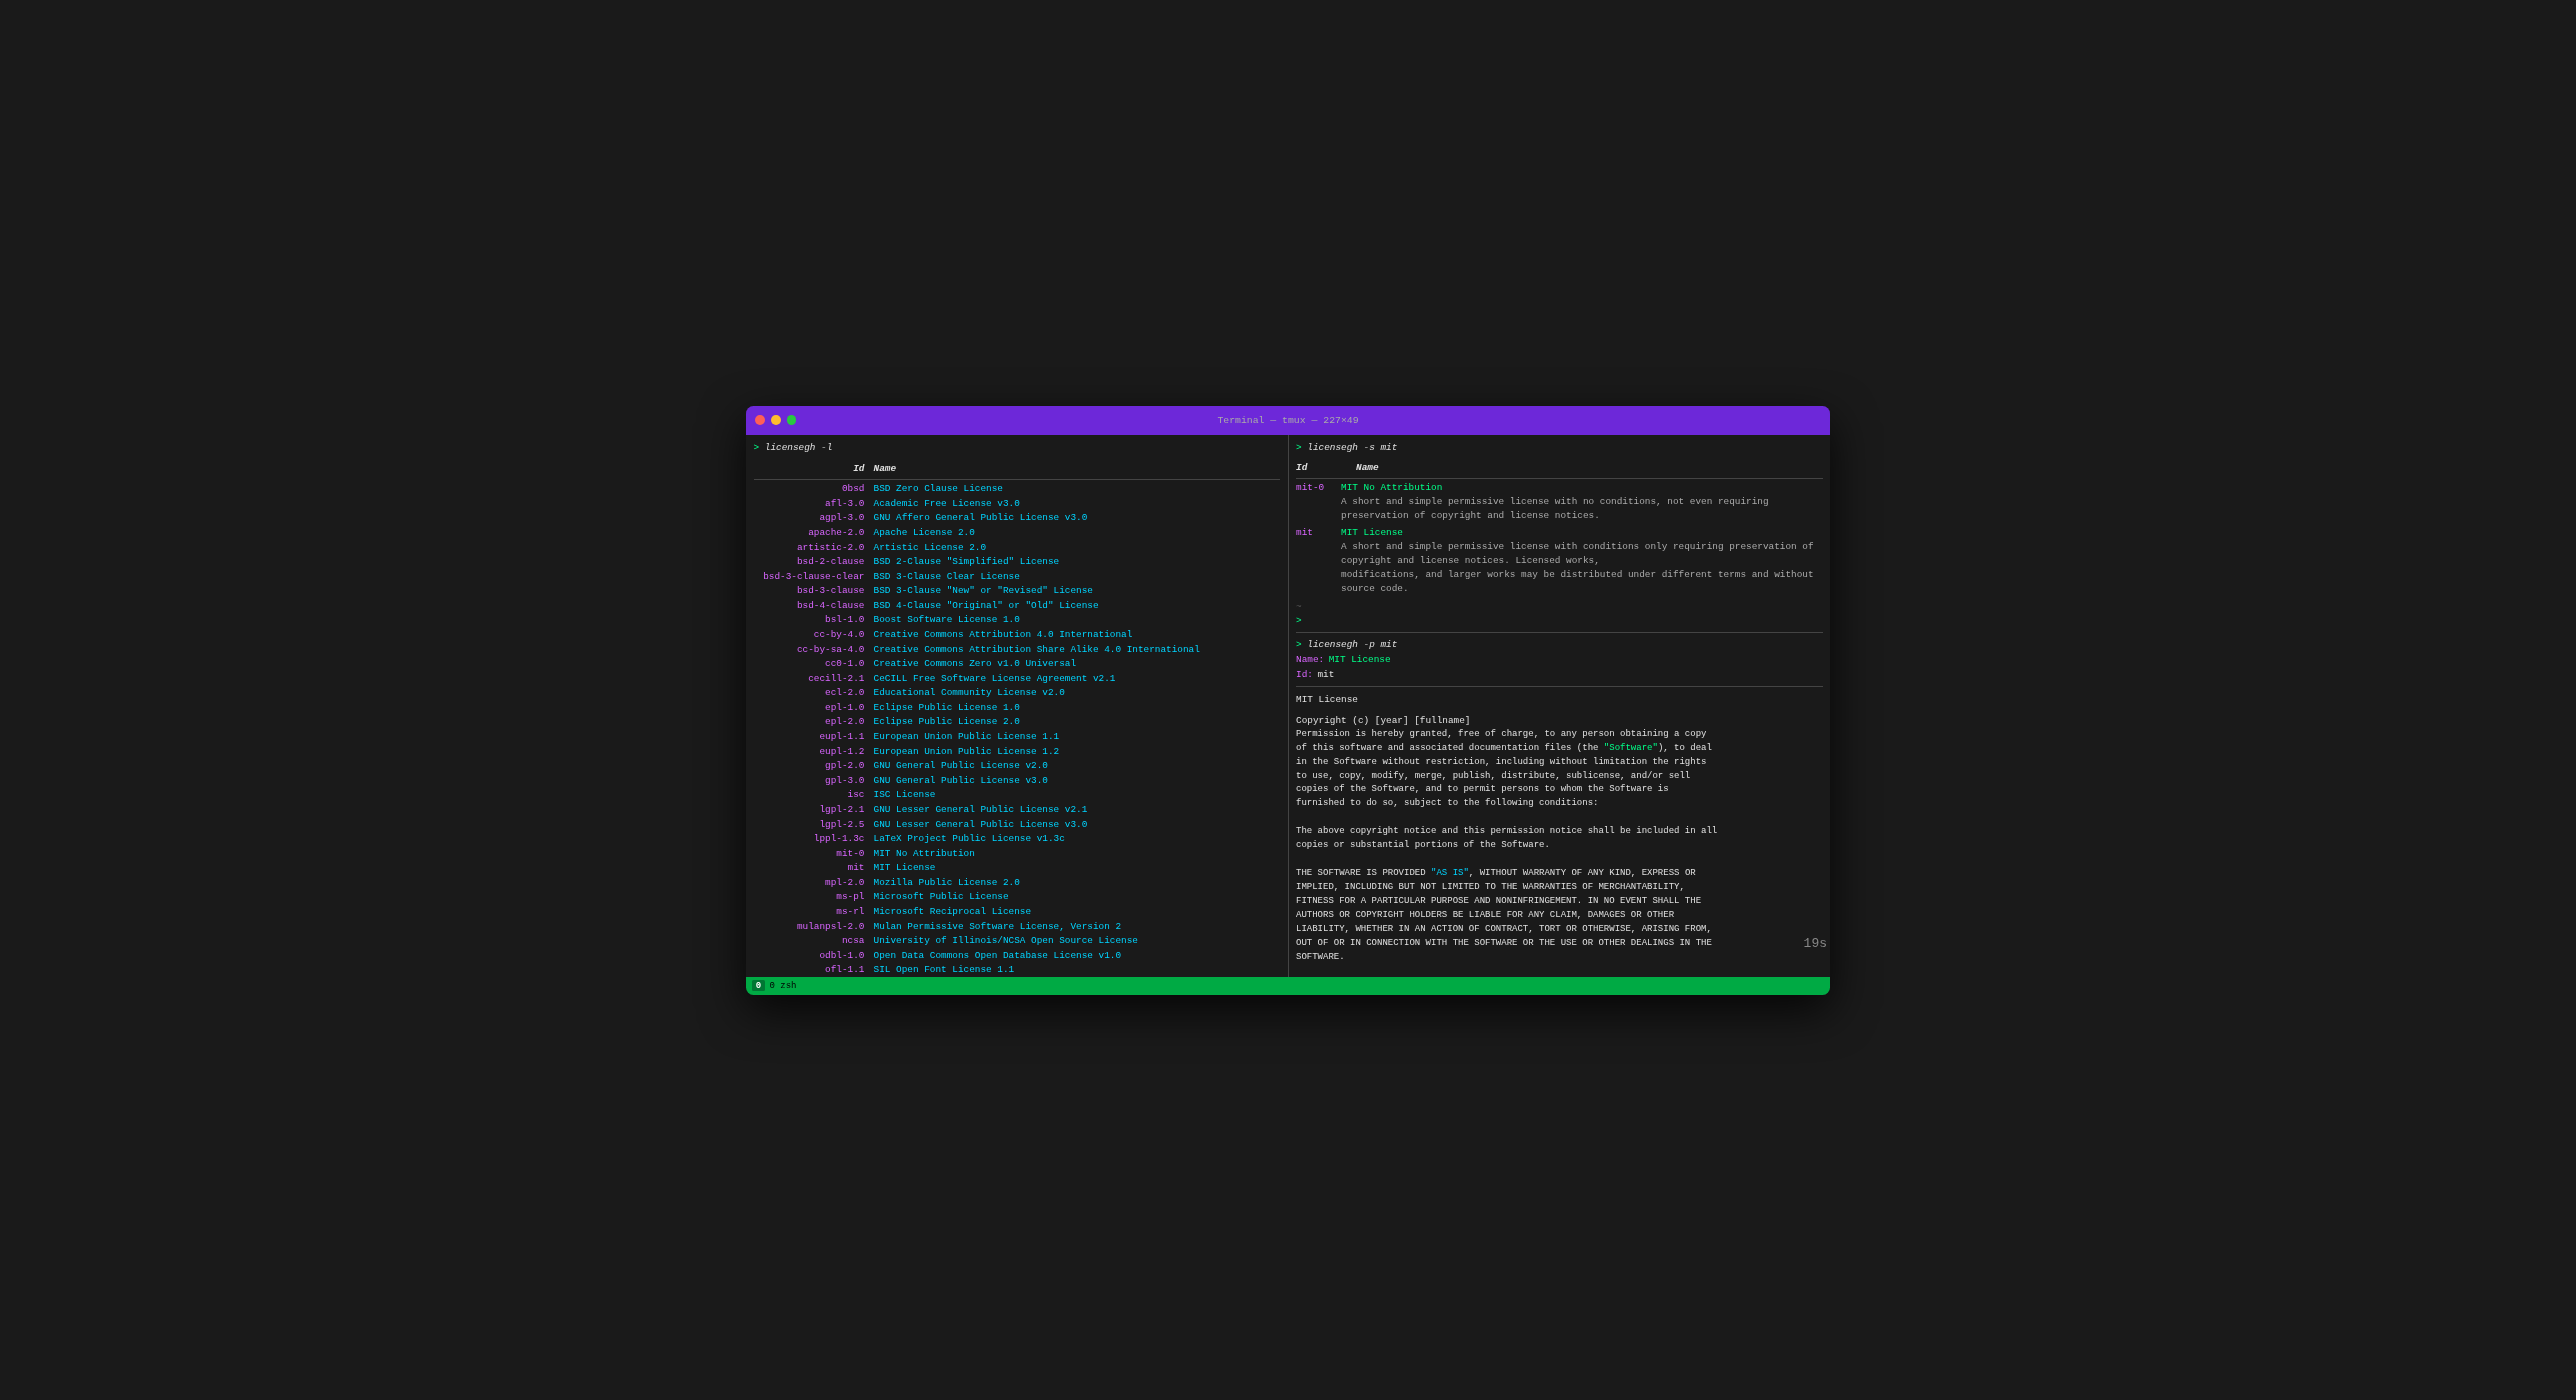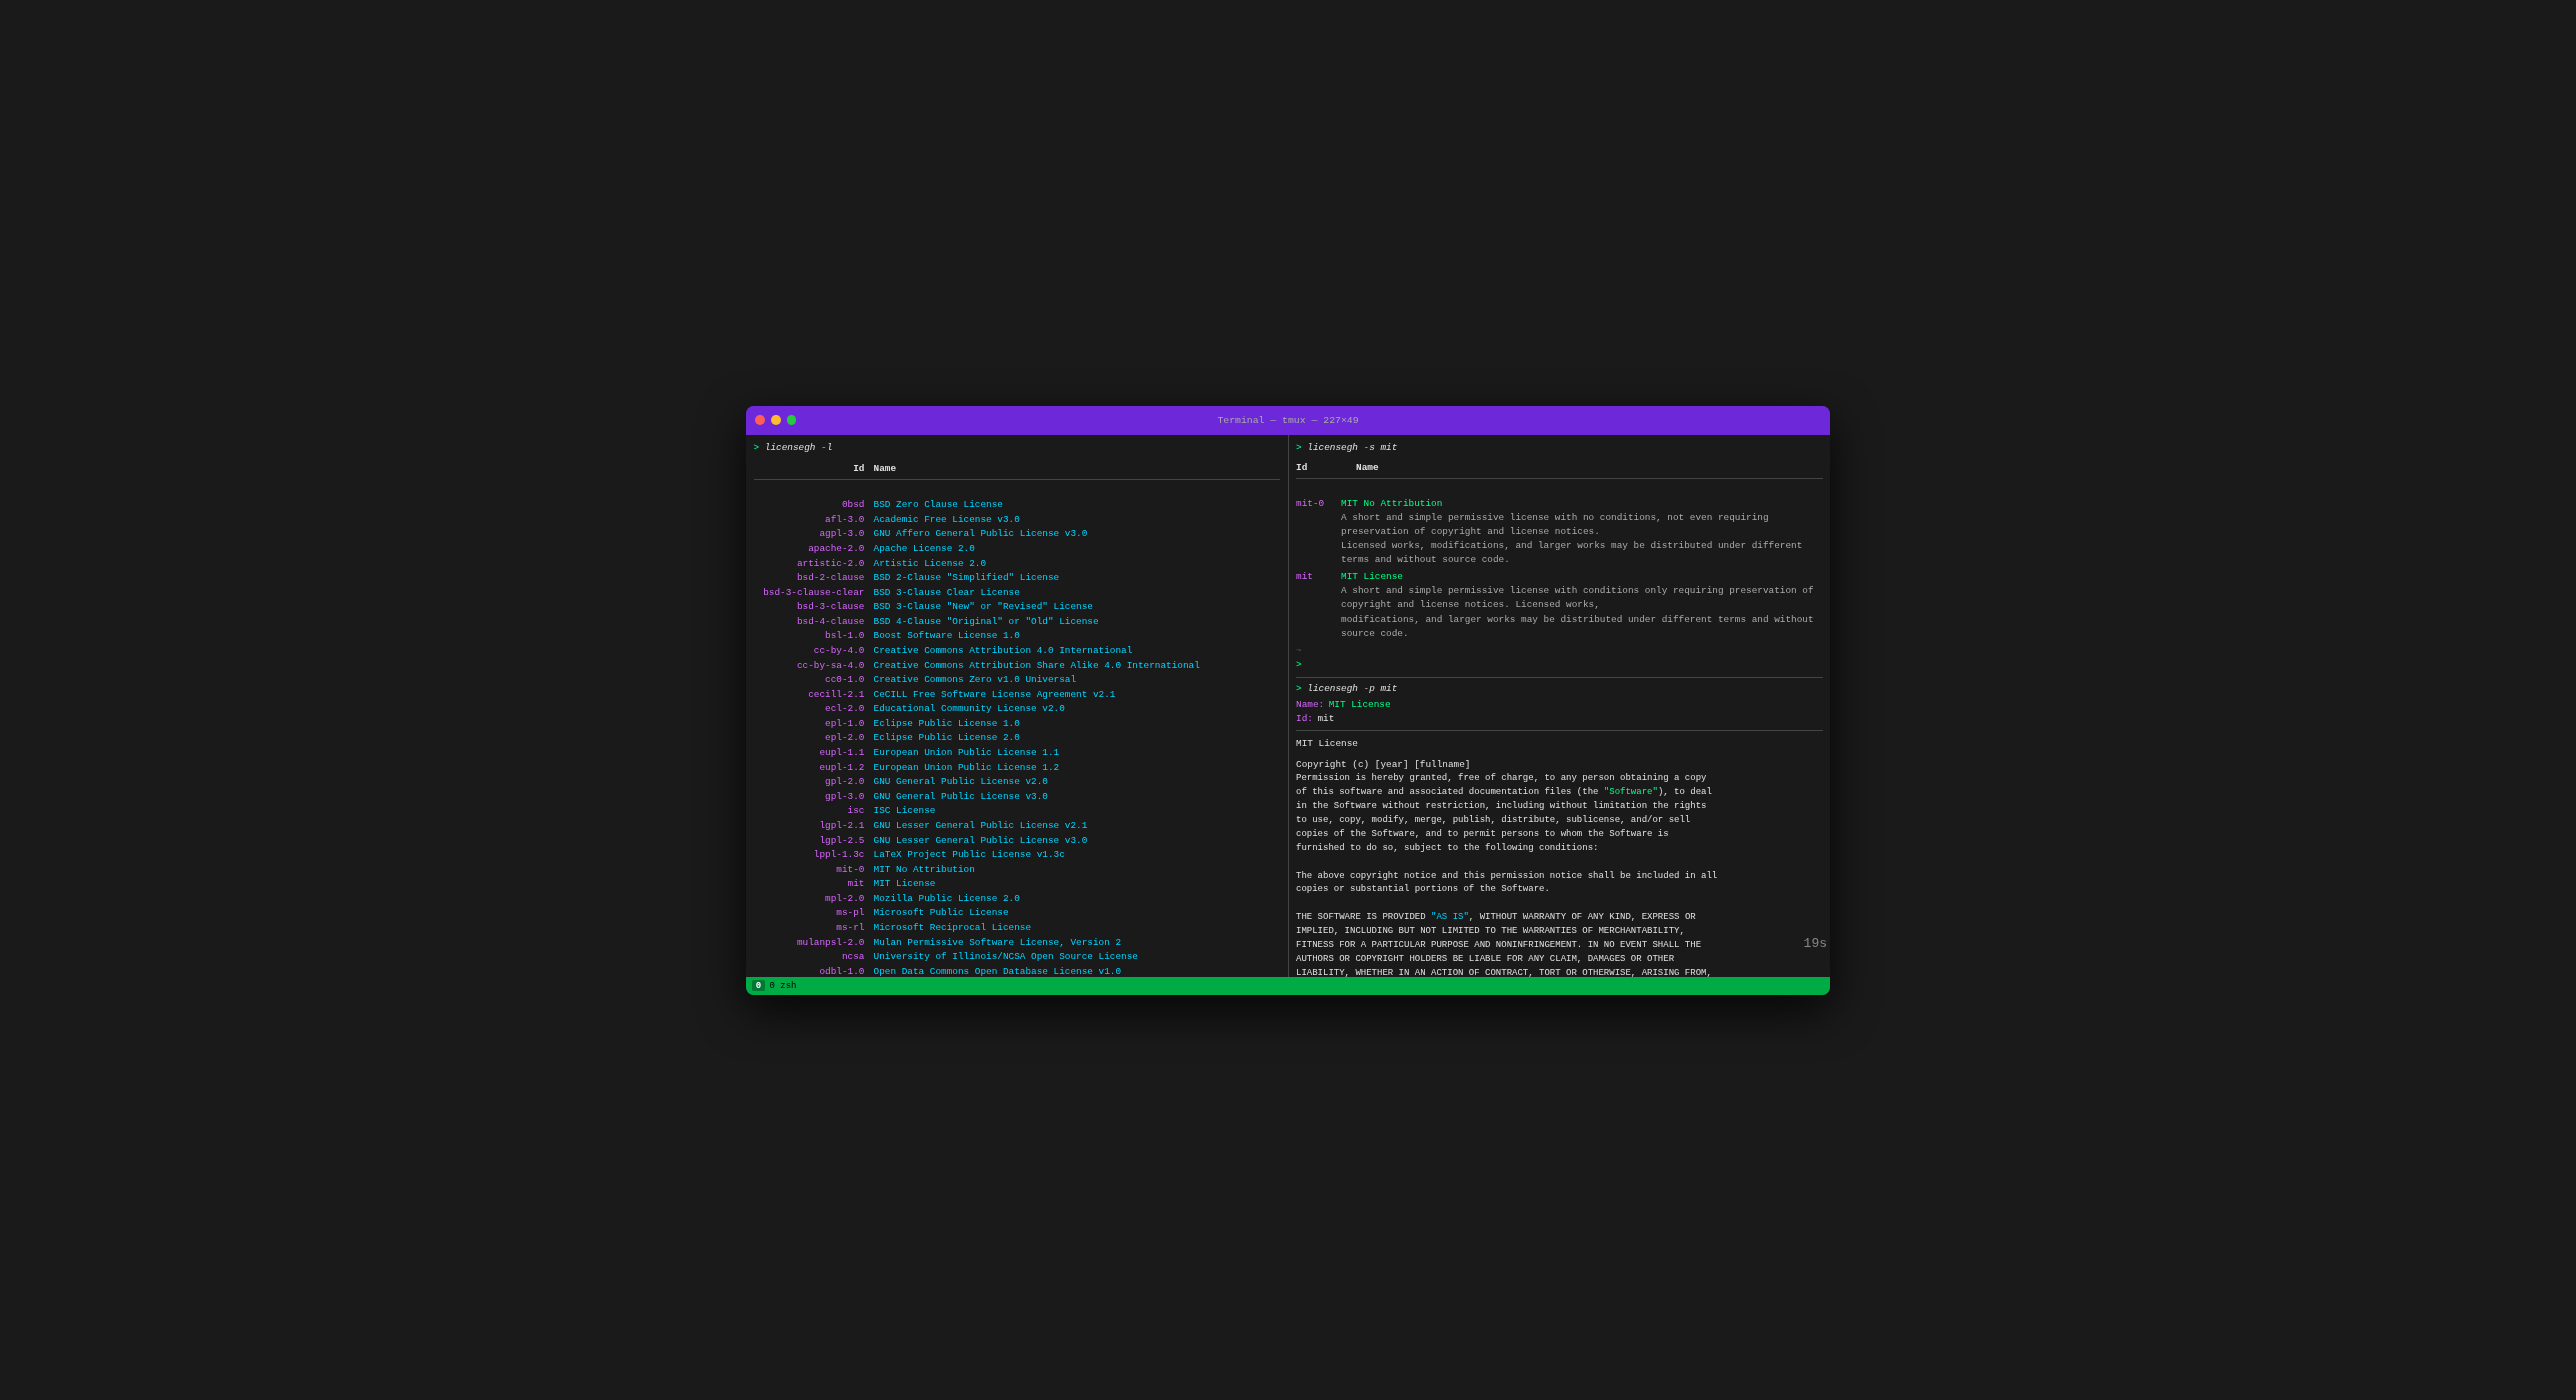--- a/index.html
+++ b/index.html
@@ -67,21 +67,22 @@
     .prompt-cmd {
       color: #e0e0e0;
       font-style: italic;
     }
     .table-header {
       color: #e0e0e0;
       font-weight: bold;
       padding: 3px 0;
       border-bottom: 0.8px solid #444;
       display: flex;
-      margin-bottom: 18px;
+      margin-bottom: 2px;
+      font-style: italic;
     }
     .col-id {
       width: 120px;
       text-align: right;
       padding-right: 9px;
       color: #e0e0e0;
     }
     .col-name {
       color: #e0e0e0;
     }
@@ -336,21 +337,20 @@
         <div style="width:60px; color:#e0e0e0; font-weight:bold;">Id</div>
         <div style="color:#e0e0e0; font-weight:bold;">Name</div>
       </div>
 
       <div style="margin-bottom:3px;">
         <div style="display:flex;">
           <span class="search-id">mit-0</span>
           <span class="search-name-highlight">MIT No Attribution</span>
         </div>
         <div class="search-desc">A short and simple permissive license with no conditions, not even requiring preservation of copyright and license notices.</div>
-        <div class="search-desc">Licensed works, modifications, and larger works may be distributed under different terms and without source code.</div>
       </div>
       <div style="margin-bottom:3px;">
         <div style="display:flex;">
           <span class="search-id">mit</span>
           <span class="search-name-highlight">MIT License</span>
         </div>
         <div class="search-desc">A short and simple permissive license with conditions only requiring preservation of copyright and license notices. Licensed works,</div>
         <div class="search-desc">modifications, and larger works may be distributed under different terms and without source code.</div>
       </div>
 

